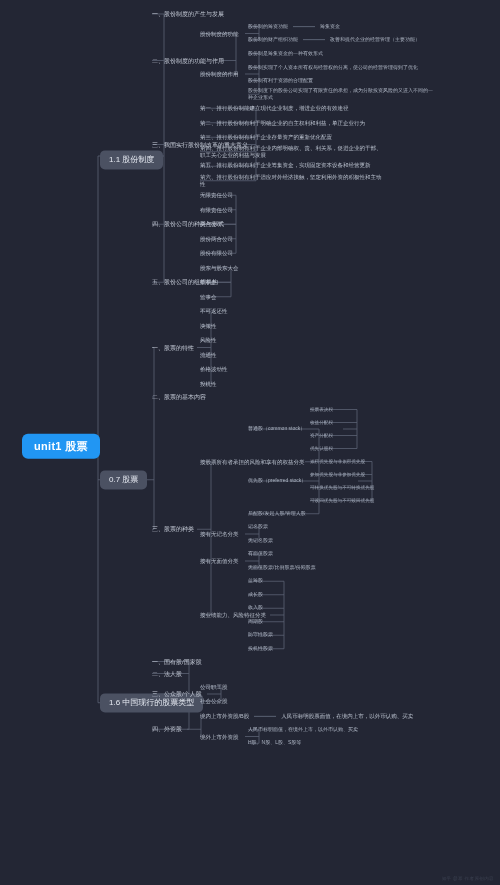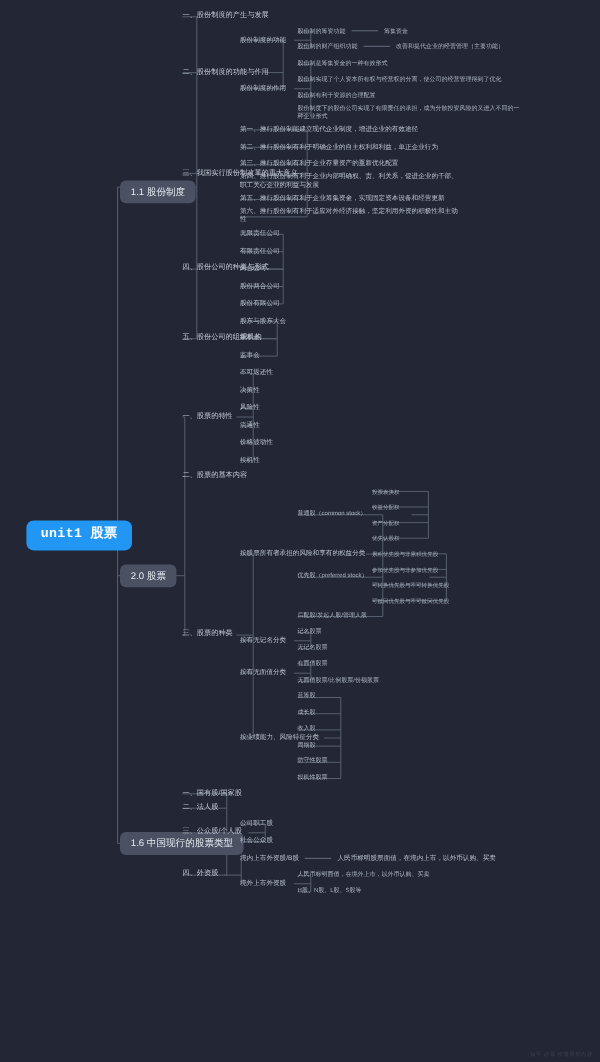--- a/index.html
+++ b/index.html
@@ -164,21 +164,21 @@
       <path d="M187 729.25 H201" stroke="#5a6273" stroke-width="0.8" fill="none"></path>
       <path d="M201 715.75 V736.5" stroke="#5a6273" stroke-width="0.8" fill="none"></path>
       <path d="M201 715.75 H200" stroke="#5a6273" stroke-width="0.8" fill="none"></path>
       <path d="M201 736.5 H200" stroke="#5a6273" stroke-width="0.8" fill="none"></path>
       <path d="M245 736.5 H259" stroke="#5a6273" stroke-width="0.8" fill="none"></path>
       <path d="M259 729.75 V743.25" stroke="#5a6273" stroke-width="0.8" fill="none"></path>
       <path d="M259 729.75 H248" stroke="#5a6273" stroke-width="0.8" fill="none"></path>
       <path d="M259 743.25 H248" stroke="#5a6273" stroke-width="0.8" fill="none"></path>
     </svg>
   <div id="nodes">
-      <div class="node n-root" style="left: 22px; top: 446.167px; font-family: Liberation Mono, monospace;"><span>unit1 股票</span></div>
+      <div class="node n-root" style="left: 22px; top: 446.167px;"><span>unit1 股票</span></div>
       <div class="node n-l1" style="left: 100px; top: 160px;"><span>1.1 股份制度</span></div>
       <div class="node n-l2" style="left: 152px; top: 14px;"><span>一、股份制度的产生与发展</span></div>
       <div class="node n-l2" style="left: 152px; top: 60.5px;"><span>二、股份制度的功能与作用</span></div>
       <div class="node n-l3" style="left: 200px; top: 33.5px;"><span>股份制度的功能</span></div>
       <div class="node n-l4" style="left: 248px; top: 26.75px;"><span>股份制的筹资功能</span><span style="display: inline-block; width: 22px; border-top: 1px solid rgb(90, 98, 115); vertical-align: middle; margin: 0px 5px;"></span><span>筹集资金</span></div>
       <div class="node n-l4" style="left: 248px; top: 40.25px;"><span>股份制的财产组织功能</span><span style="display: inline-block; width: 22px; border-top: 1px solid rgb(90, 98, 115); vertical-align: middle; margin: 0px 5px;"></span><span>改善和提代企业的经营管理（主要功能）</span></div>
       <div class="node n-l3" style="left: 200px; top: 74px;"><span>股份制度的作用</span></div>
       <div class="node n-l4" style="left: 248px; top: 53.75px;"><span>股份制是筹集资金的一种有效形式</span></div>
       <div class="node n-l4 wrap2" style="left: 248px; top: 67.25px;"><span>股份制实现了个人资本所有权与经营权的分离，使公司的经营管理得到了优化</span></div>
       <div class="node n-l4" style="left: 248px; top: 80.75px;"><span>股份制有利于资源的合理配置</span></div>
@@ -193,21 +193,21 @@
       <div class="node n-l2" style="left: 152px; top: 224.25px;"><span>四、股份公司的种类与形式</span></div>
       <div class="node n-l3" style="left: 200px; top: 195.25px;"><span>无限责任公司</span></div>
       <div class="node n-l3" style="left: 200px; top: 209.75px;"><span>有限责任公司</span></div>
       <div class="node n-l3" style="left: 200px; top: 224.25px;"><span>两合公司</span></div>
       <div class="node n-l3" style="left: 200px; top: 238.75px;"><span>股份两合公司</span></div>
       <div class="node n-l3" style="left: 200px; top: 253.25px;"><span>股份有限公司</span></div>
       <div class="node n-l2" style="left: 152px; top: 282.25px;"><span>五、股份公司的组织机构</span></div>
       <div class="node n-l3" style="left: 200px; top: 267.75px;"><span>股东与股东大会</span></div>
       <div class="node n-l3" style="left: 200px; top: 282.25px;"><span>董事会</span></div>
       <div class="node n-l3" style="left: 200px; top: 296.75px;"><span>监事会</span></div>
-      <div class="node n-l1" style="left: 100px; top: 479.75px;"><span>2.0 股票</span></div>
+      <div class="node n-l1" style="left: 100px; top: 479.75px;"><span>0.7 股票</span></div>
       <div class="node n-l2" style="left: 152px; top: 347.5px;"><span>一、股票的特性</span></div>
       <div class="node n-l3" style="left: 200px; top: 311.25px;"><span>不可返还性</span></div>
       <div class="node n-l3" style="left: 200px; top: 325.75px;"><span>决策性</span></div>
       <div class="node n-l3" style="left: 200px; top: 340.25px;"><span>风险性</span></div>
       <div class="node n-l3" style="left: 200px; top: 354.75px;"><span>流通性</span></div>
       <div class="node n-l3" style="left: 200px; top: 369.25px;"><span>价格波动性</span></div>
       <div class="node n-l3" style="left: 200px; top: 383.75px;"><span>投机性</span></div>
       <div class="node n-l2" style="left: 152px; top: 397px;"><span>二、股票的基本内容</span></div>
       <div class="node n-l2" style="left: 152px; top: 529.25px;"><span>三、股票的种类</span></div>
       <div class="node n-l3" style="left: 200px; top: 461.75px;"><span>按股票所有者承担的风险和享有的权益分类</span></div>

